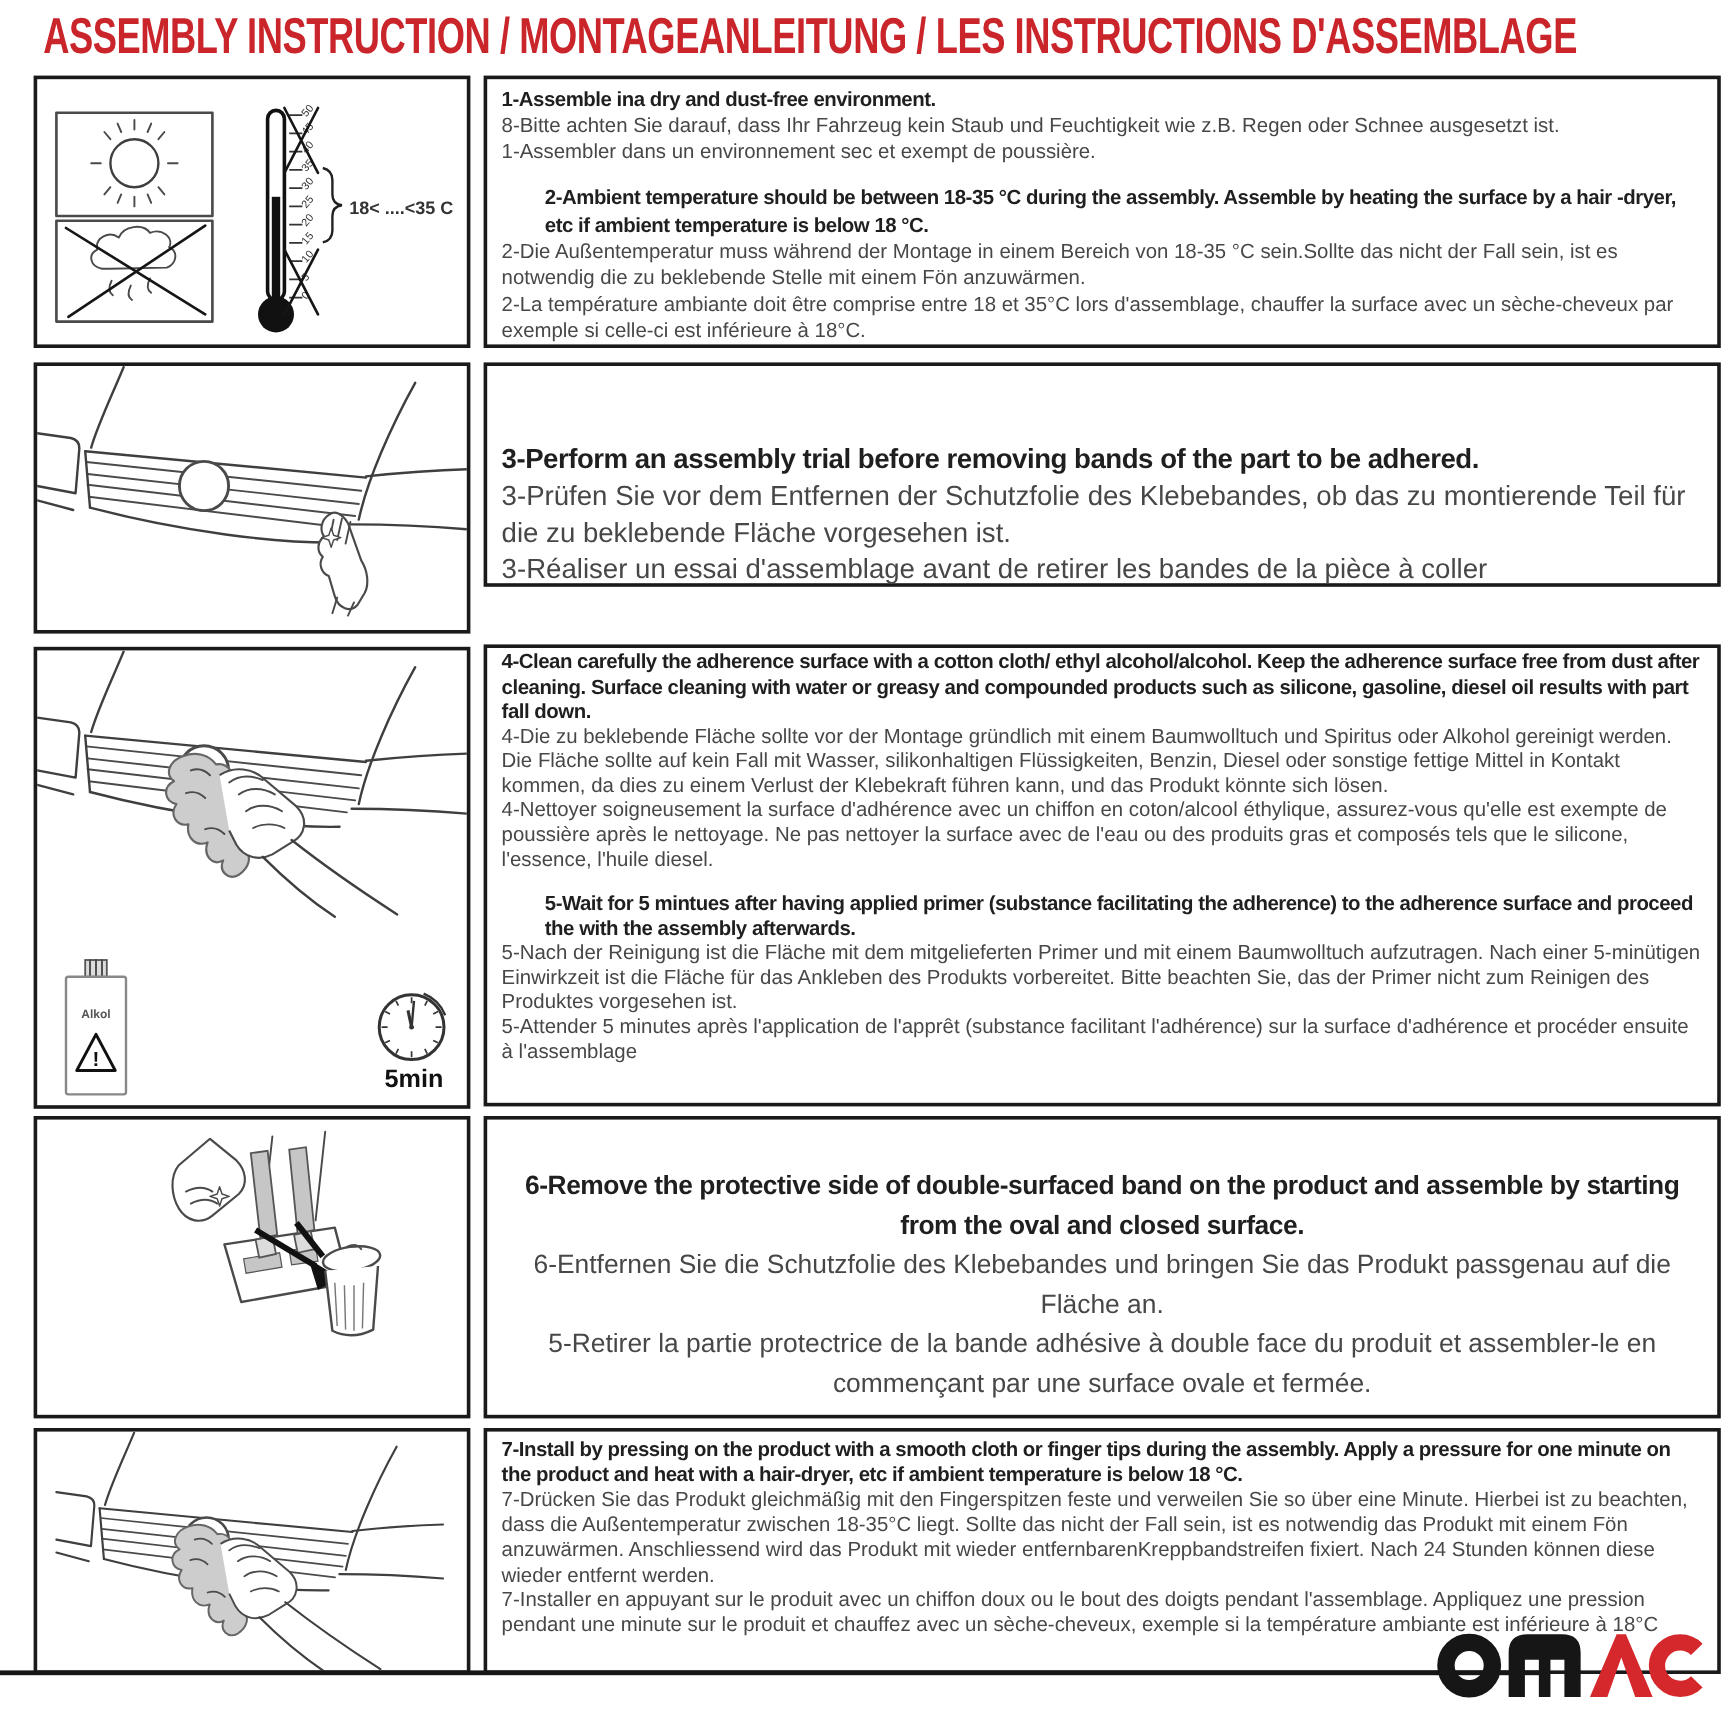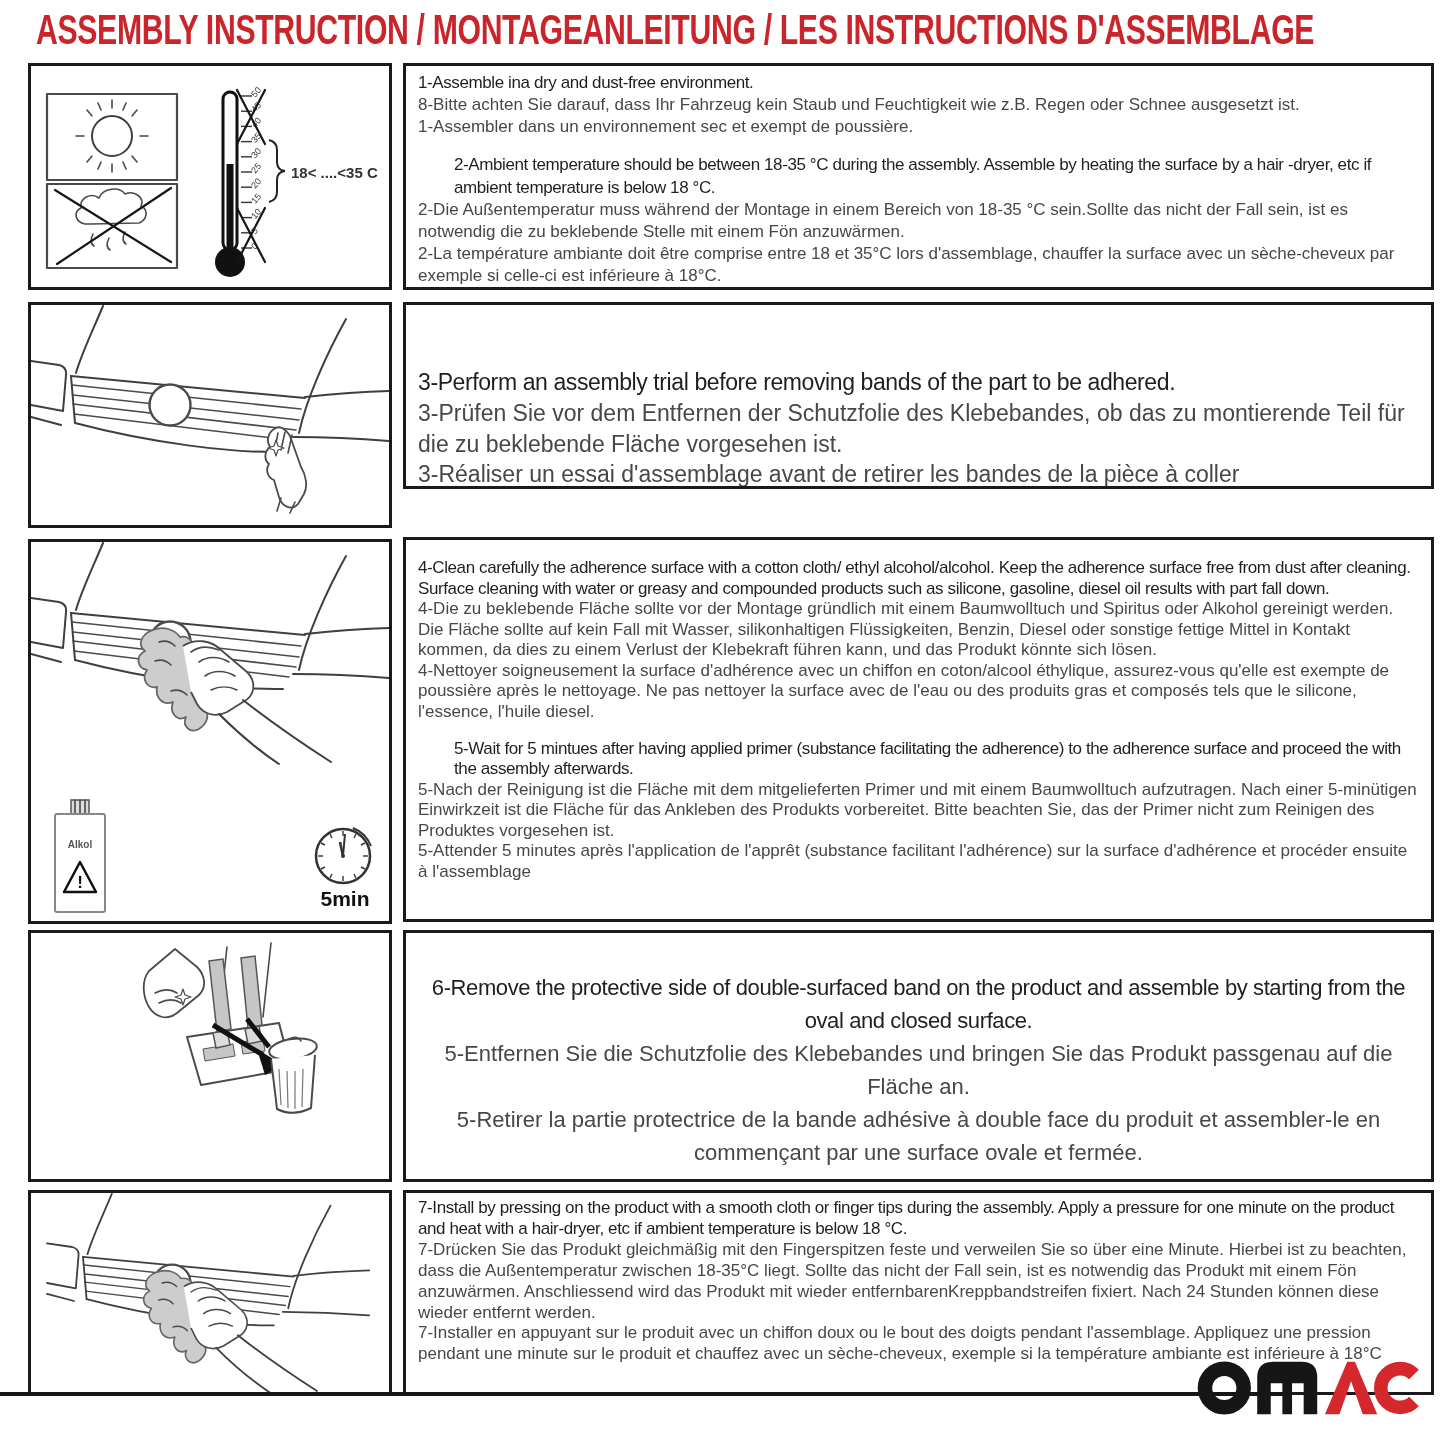--- a/index.html
+++ b/index.html
@@ -10,31 +10,31 @@
   .page-title{
     position:absolute;left:36px;top:6px;white-space:nowrap;
     font-size:42px;font-weight:bold;letter-spacing:-0.5px;color:#c9252b;
     transform:scaleX(0.72);transform-origin:left top;
   }
   .box{
     position:absolute;background:#fff;border:3px solid #1a1a1a;box-sizing:border-box;
   }
   .textbox{padding:6px 12px 6px 12px;overflow:hidden;}
   .para{margin:0;color:#474747;}
-  .para.bold{font-weight:normal;color:#1f1f1f;letter-spacing:-0.4px;}
+  .para.bold{font-weight:bold;color:#1f1f1f;letter-spacing:-0.4px;}
   .para.gap{margin-top:0.95em;margin-left:36px;}
   
   .r1 .para{font-size:17px;line-height:1.3;}
   .r2 .para{font-size:23px;line-height:1.34;}
   .r3 .para{font-size:17px;line-height:1.21;}
   .r4 .para{font-size:22px;line-height:1.5;}
   .r5 .para{font-size:17px;line-height:1.23;}
   .r1.textbox{padding-top:6px;}
   .r2.textbox{padding-top:62px;}
-  .r3.textbox{padding-top:18px;}
+  .r3.textbox{padding-top:2px;}
   .r4.textbox{padding-top:38px;text-align:center;}
   .r5.textbox{padding-top:5px;}
   
   .ln{fill:none;stroke:#3f3f3f;stroke-width:2;stroke-linecap:round;stroke-linejoin:round;}
   .lnth{fill:none;stroke:#4a4a4a;stroke-width:1.6;stroke-linecap:round;stroke-linejoin:round;}
   .whitefill{fill:#ffffff;stroke:#4a4a4a;stroke-width:1.8;stroke-linejoin:round;}
   .grayfill{fill:#cdcdcd;stroke:#666666;stroke-width:1.8;stroke-linejoin:round;}
   .graylite{fill:#dcdcdc;stroke:#555555;stroke-width:1.5;}
   .graypoly{fill:#c6c6c6;stroke:#555555;stroke-width:1.5;}
   .inkln{fill:none;stroke:#161616;stroke-width:2.2;stroke-linecap:round;}
@@ -265,21 +265,21 @@
         <line x1="248" y1="136" x2="250" y2="172"></line>
         <line x1="256" y1="138" x2="257" y2="175"></line>
         <line x1="264" y1="138" x2="264" y2="176"></line>
         <line x1="272" y1="136" x2="271" y2="174"></line>
       </g>
     </g>
   </svg>
 </div>
 <div class="box textbox r4" style="left:403px;top:930px;width:1031px;height:252px;">
     <p class="para bold">6-Remove the protective side of double-surfaced band on the product and assemble by starting from the oval and closed surface.</p>
-    <p class="para reg">5-Entfernen Sie die Schutzfolie des Klebebandes und bringen Sie das Produkt passgenau auf die Fläche an.</p>
+    <p class="para reg">6-Entfernen Sie die Schutzfolie des Klebebandes und bringen Sie das Produkt passgenau auf die Fläche an.</p>
     <p class="para reg">5-Retirer la partie protectrice de la bande adhésive à double face du produit et assembler-le en commençant par une surface ovale et fermée.</p>
   </div>
 
 <div class="box" style="left:28px;top:1190px;width:364px;height:205px;">
   <svg width="358" height="199" viewBox="0 0 358 199">
     <g transform="translate(16,0) scale(0.9)">
       <use href="#sym-grille"></use>
       <use href="#sym-cloth-hand"></use>
     </g>
   </svg>

